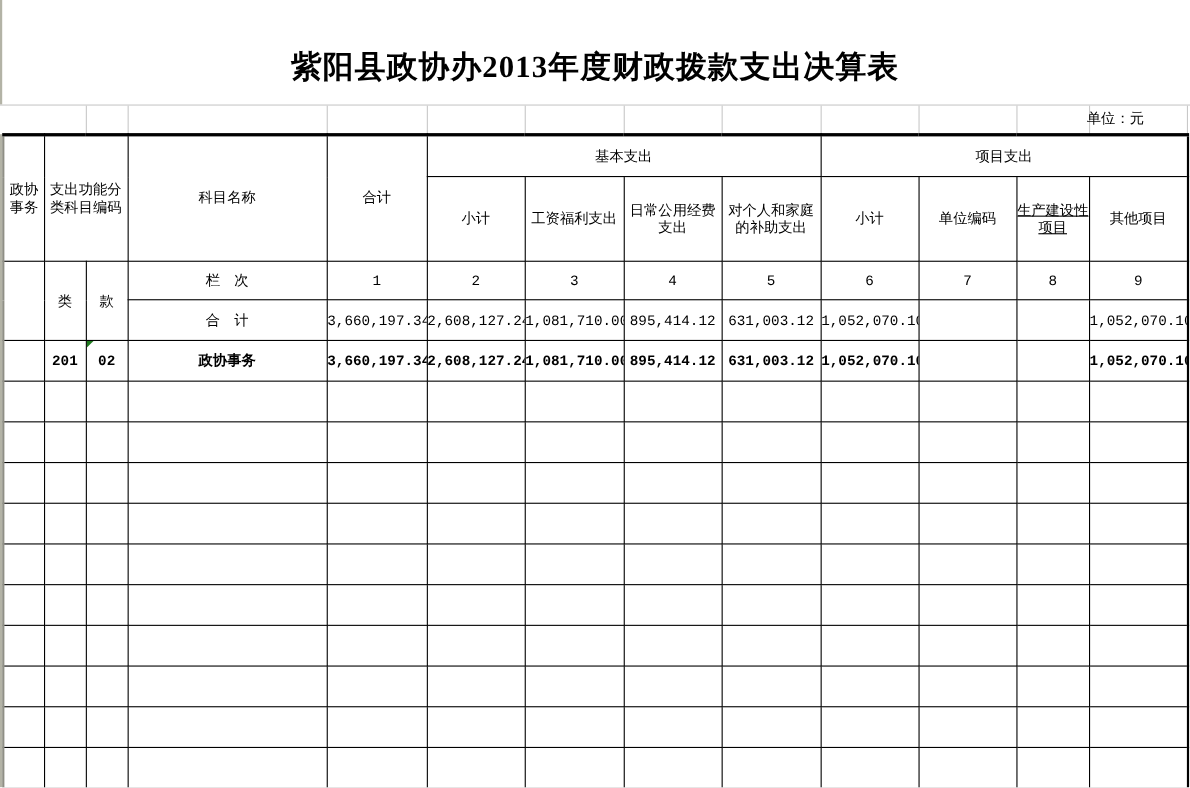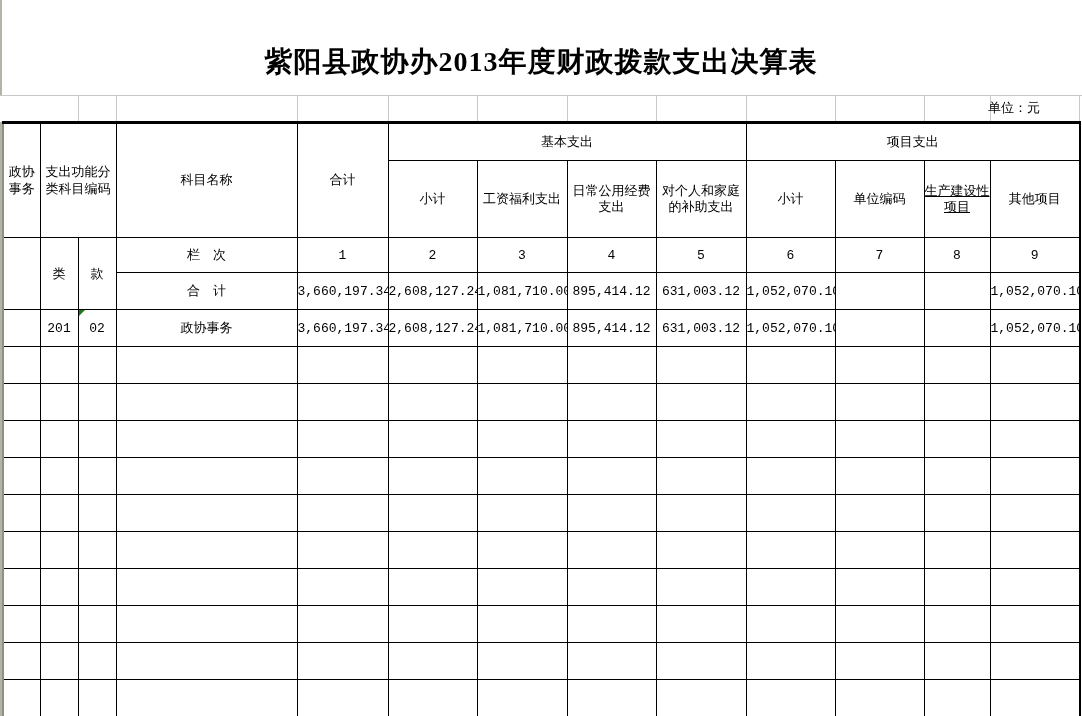--- a/index.html
+++ b/index.html
@@ -24,21 +24,21 @@
   
   table#grid{position:absolute;left:2px;top:121px;width:1078px;table-layout:fixed;
     border-collapse:collapse;
     border-top:3px solid #000;border-bottom:3px solid #000;
     border-right:2px solid #000;border-left:2px solid #8f8f85;}
   #grid td{border:1px solid #000;overflow:hidden;font-size:13px;text-align:center;vertical-align:middle;padding:0;}
   #grid tr.hr1 td{height:36px;}
   #grid tr.hr2 td{height:76px;}
   #grid tr.r-lanci td{height:34px;text-align:center;}
   #grid tr.r-total td{height:36px;}
-  #grid tr.r-data td{height:36px;}
+  #grid tr.r-data td{height:36px;font-weight:bold;}
   #grid tr.r-empty td{height:36px;}
   td.hc{line-height:1.25;}
   td.pad8{padding:0 9px;}
   td.pad4{padding:0 5px;text-decoration:underline;}
   td.num{font-family:"Liberation Mono","DejaVu Sans Mono",monospace;font-size:12px;text-align:right;padding:0 1px 0 0;white-space:nowrap;}
   td.numc{font-family:"Liberation Mono","DejaVu Sans Mono",monospace;font-size:13px;text-align:center;}
   td.code{font-family:"Liberation Mono","DejaVu Sans Mono",monospace;font-size:14px;text-align:center;}
   td.subject{text-align:left;padding-left:3px;font-size:14px;white-space:nowrap;}
   td.lbl{font-size:14px;}
   td.cell-rel{position:relative;margin-left:36px;}

